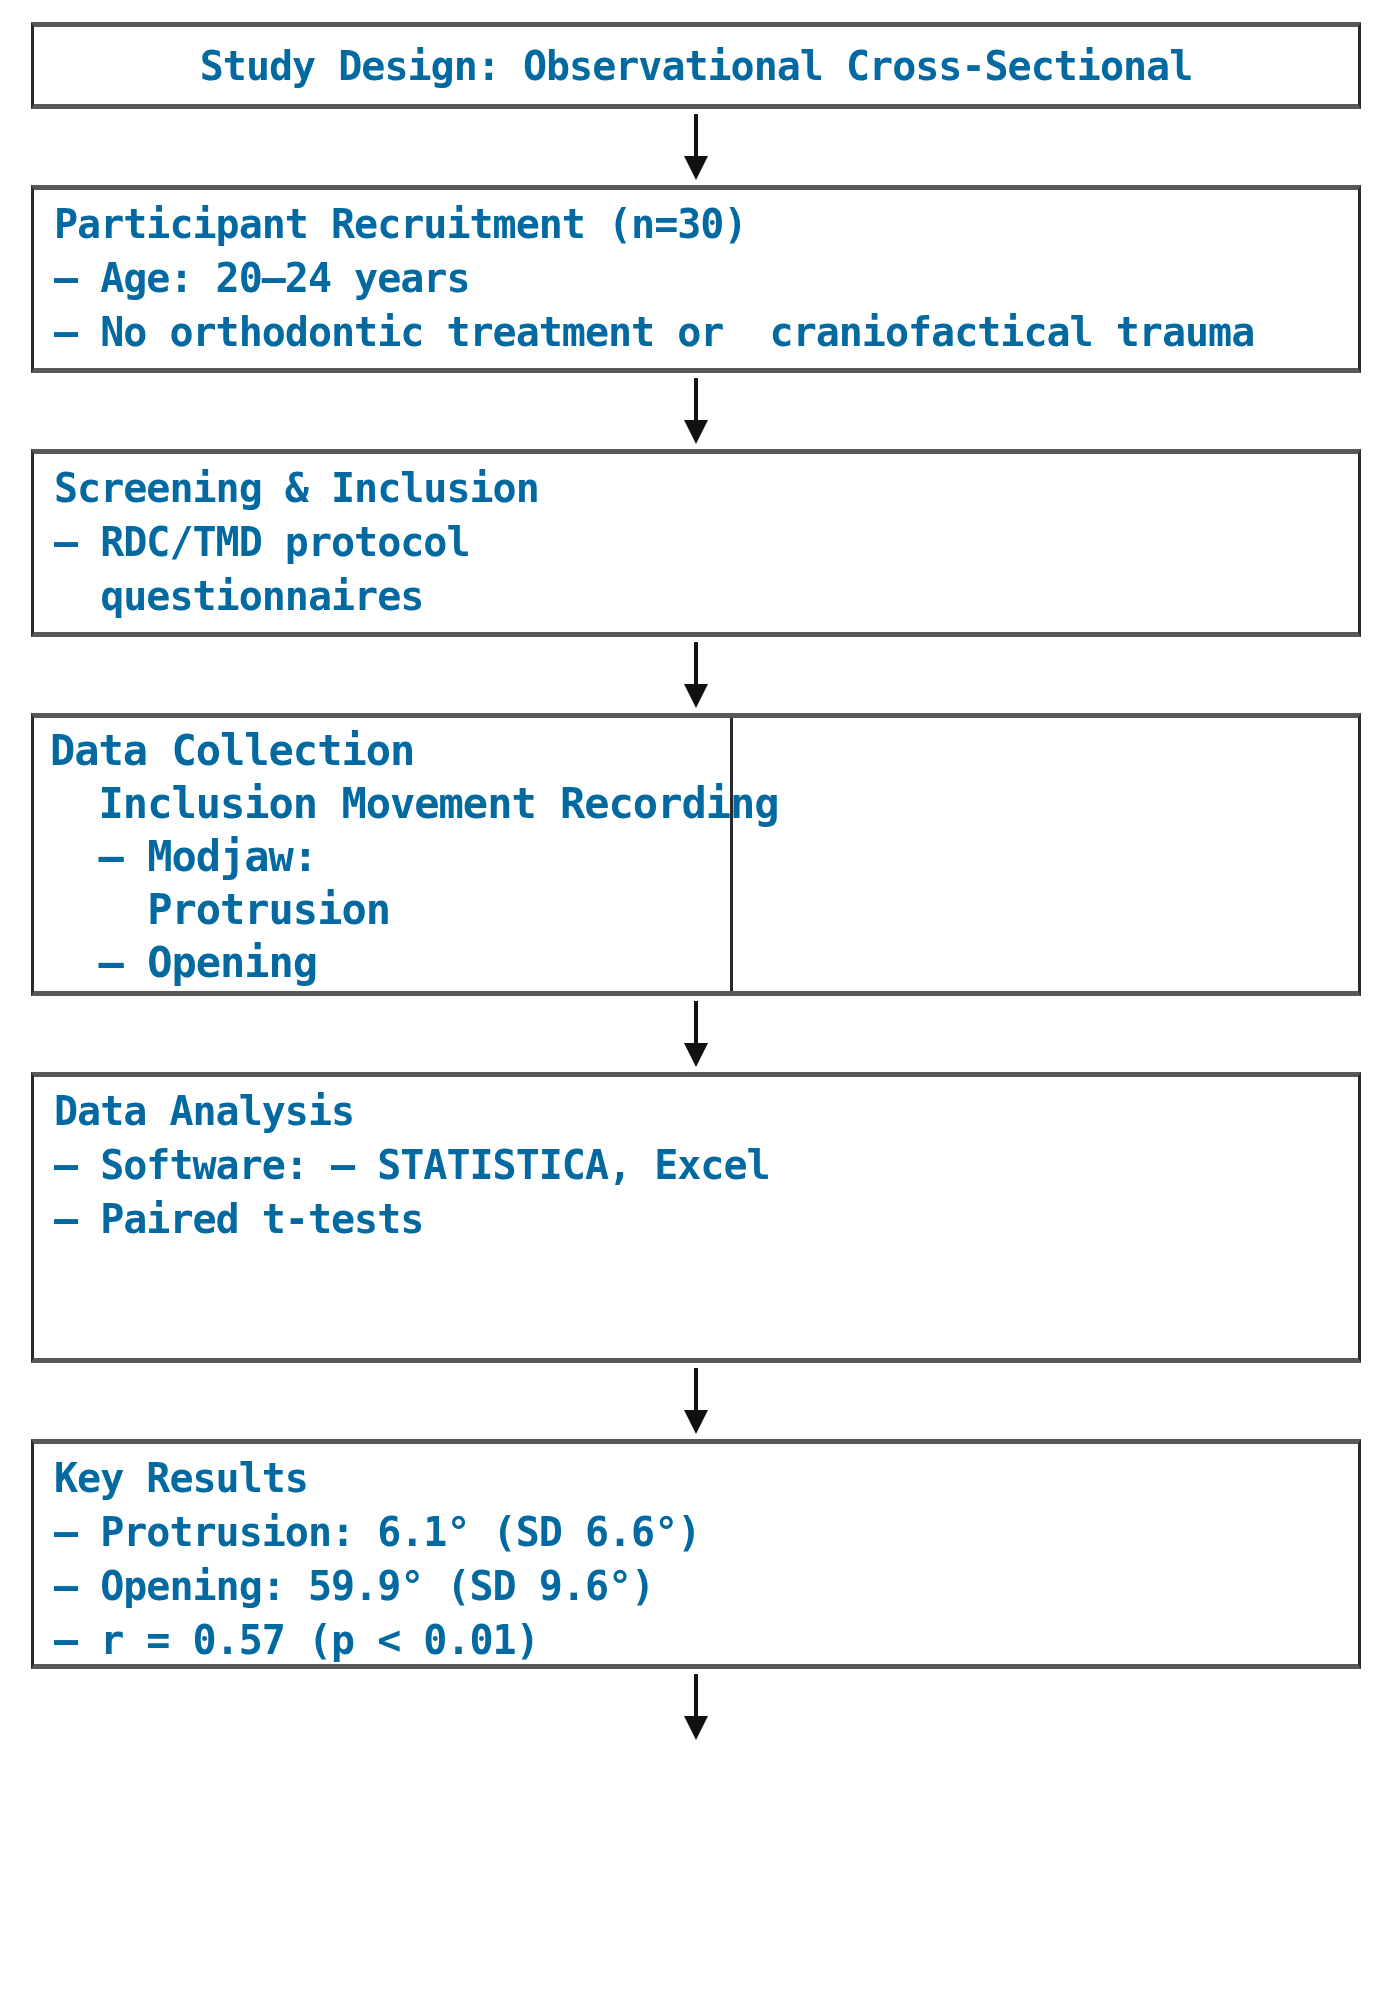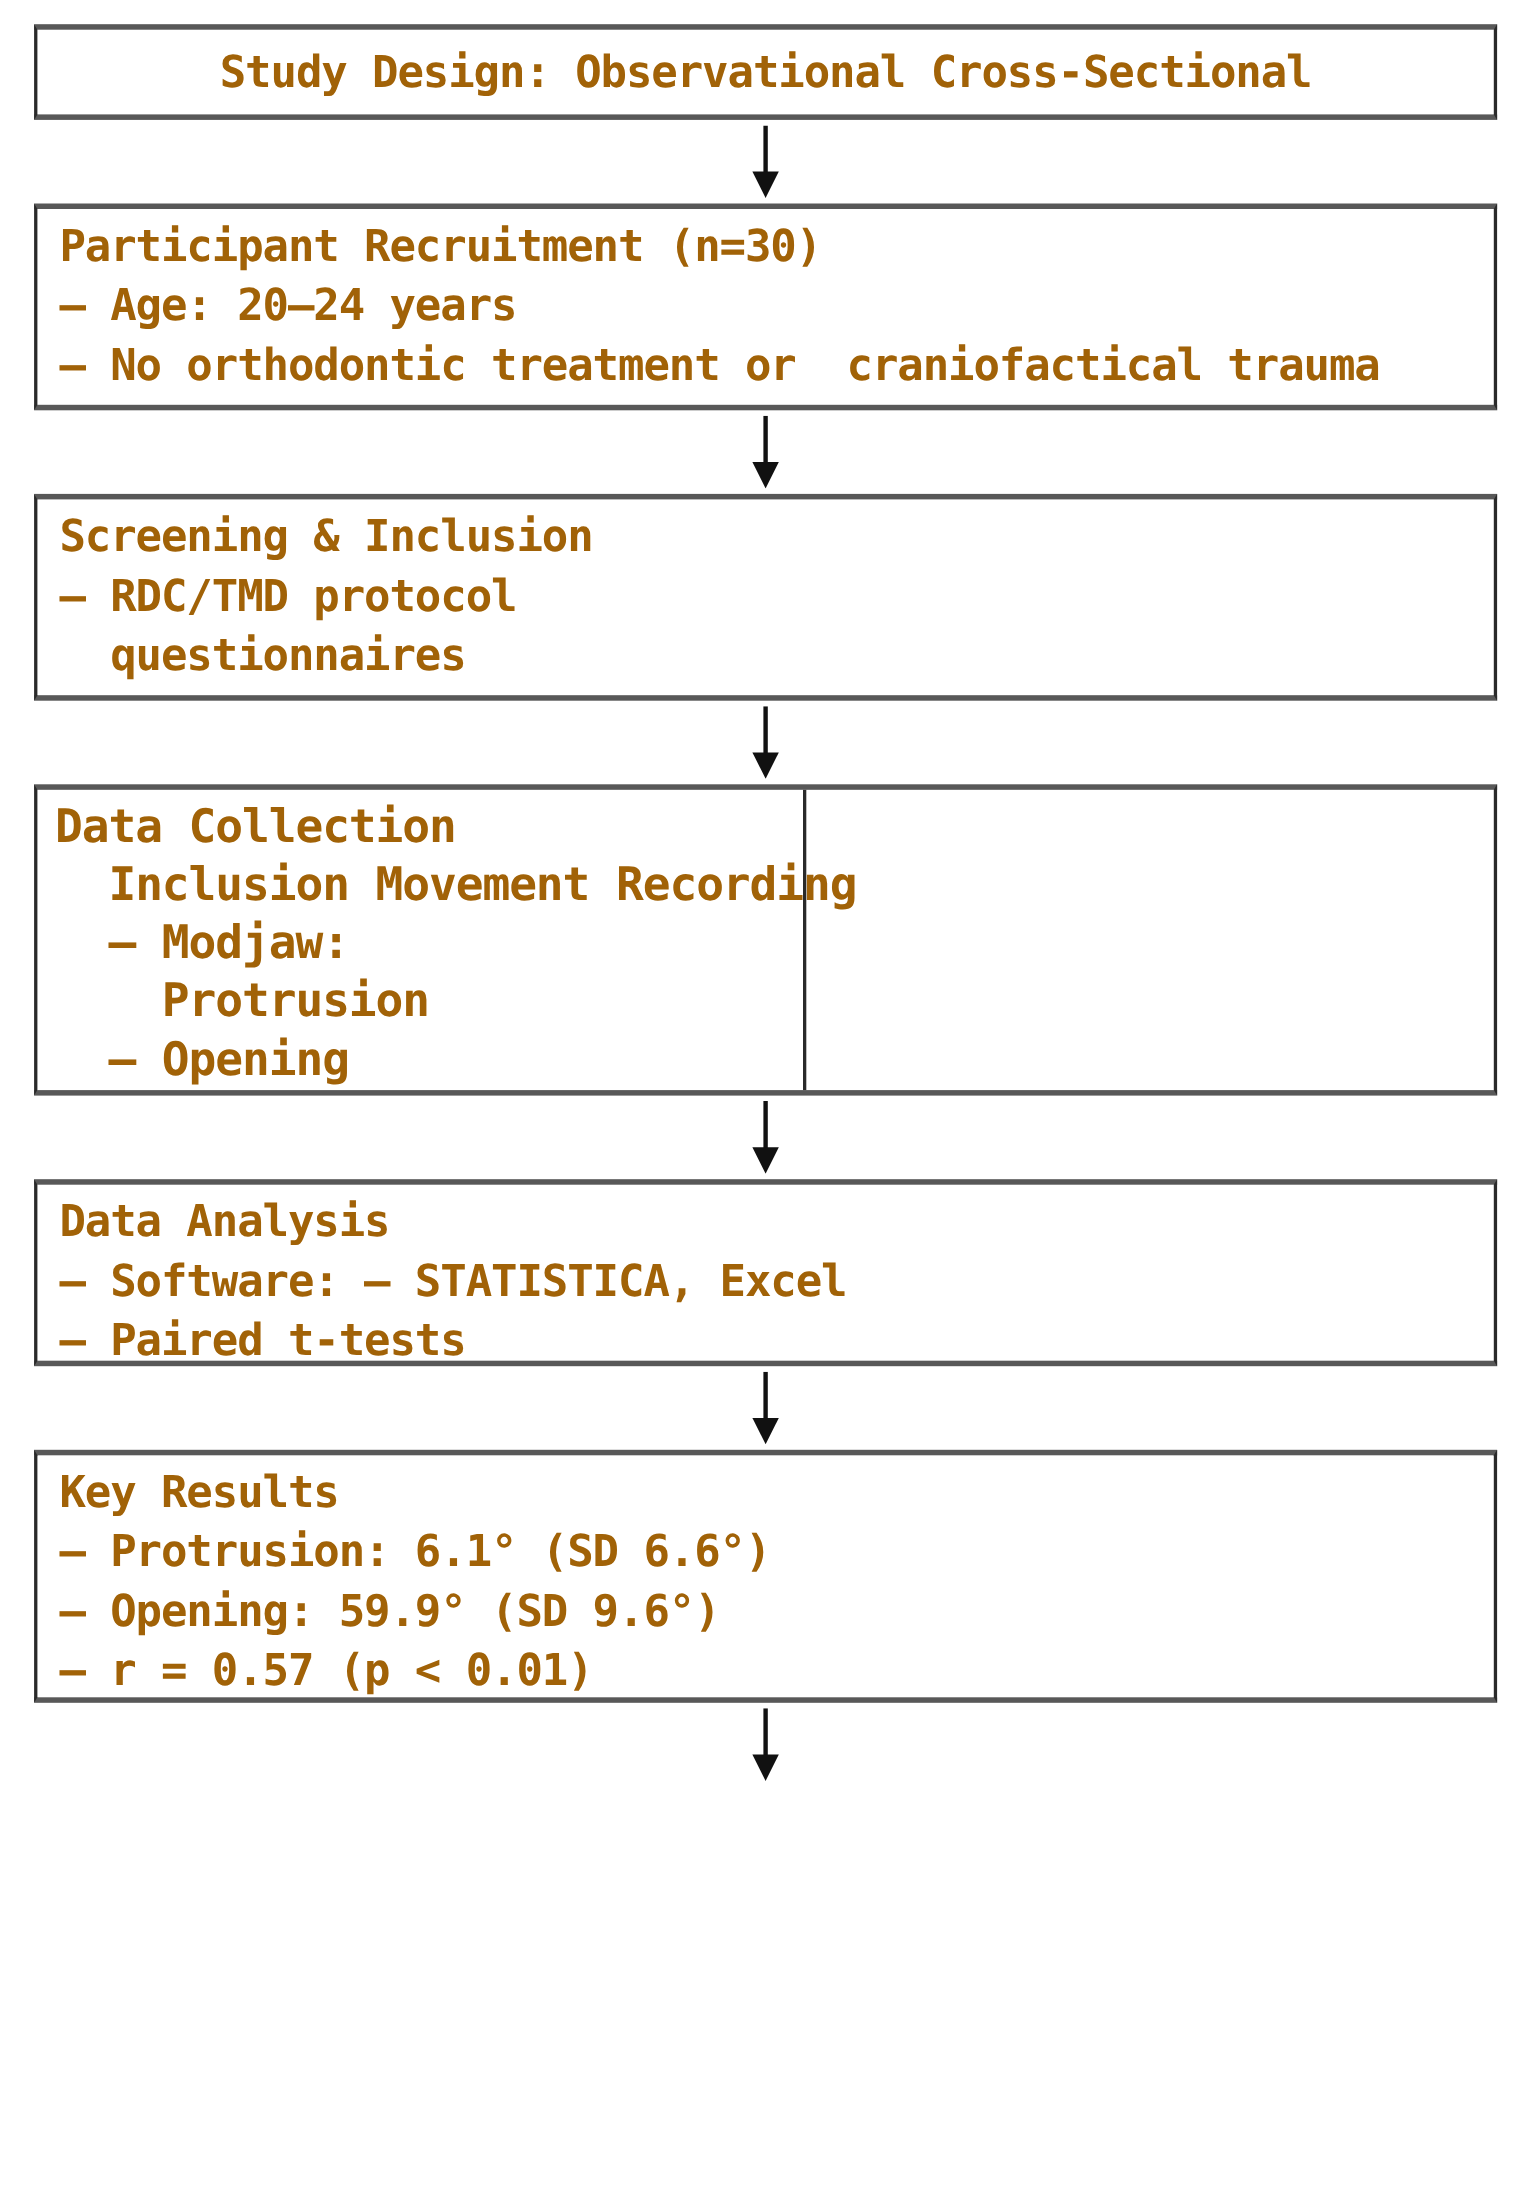--- a/index.html
+++ b/index.html
@@ -9,21 +9,21 @@
   }
   .page {
     position: relative;
     width: 1392px;
     height: 1991px;
     background: #ffffff;
     overflow: hidden;
     padding-top: 22px;
     box-sizing: border-box;
     font-family: "DejaVu Sans Mono", "Liberation Mono", monospace;
-    color: #a16207;
+    color: #0369a1;
   }
   .box {
     box-sizing: border-box;
     width: 1330px;
     margin: 0 auto;
     background: #ffffff;
     border: 3px solid #2a2a2a;
     border-top: 5px solid #585858;
     border-bottom: 5px solid #585858;
     font-size: 40px;
@@ -34,21 +34,21 @@
   .box .pad { padding: 7px 20px; }
   .line { white-space: pre; }
   .title-box {
     height: 87px;
     display: flex;
     align-items: center;
     justify-content: center;
   }
   .h180 { height: 188px; }
   .h283 { height: 283px; }
-  .h231 { height: 170px; }
+  .h231 { height: 291px; }
   .h230 { height: 230px; }
   .h282 { height: 282px; }
   .split {
     display: flex;
     align-items: stretch;
     font-size: 42px;
     line-height: 53px;
   }
   .split .col-left {
     box-sizing: border-box;

